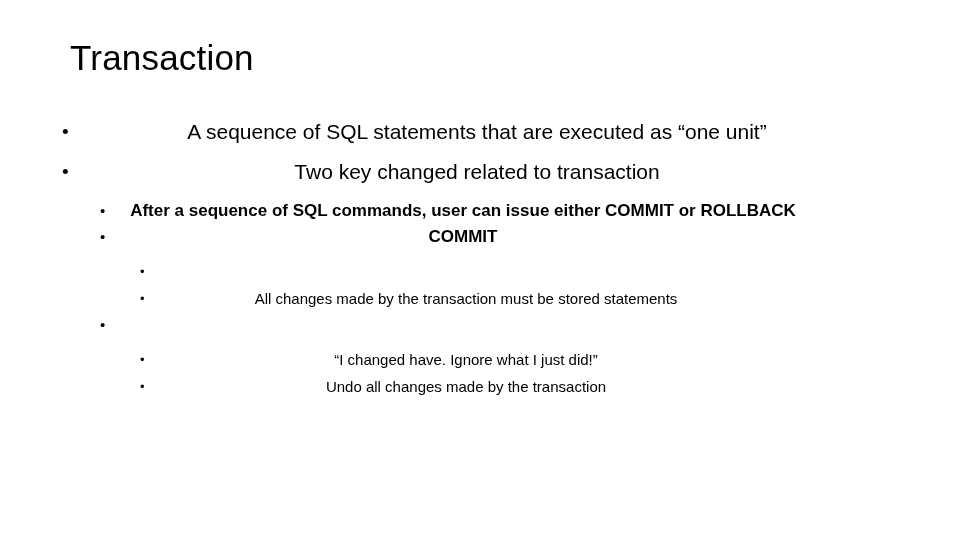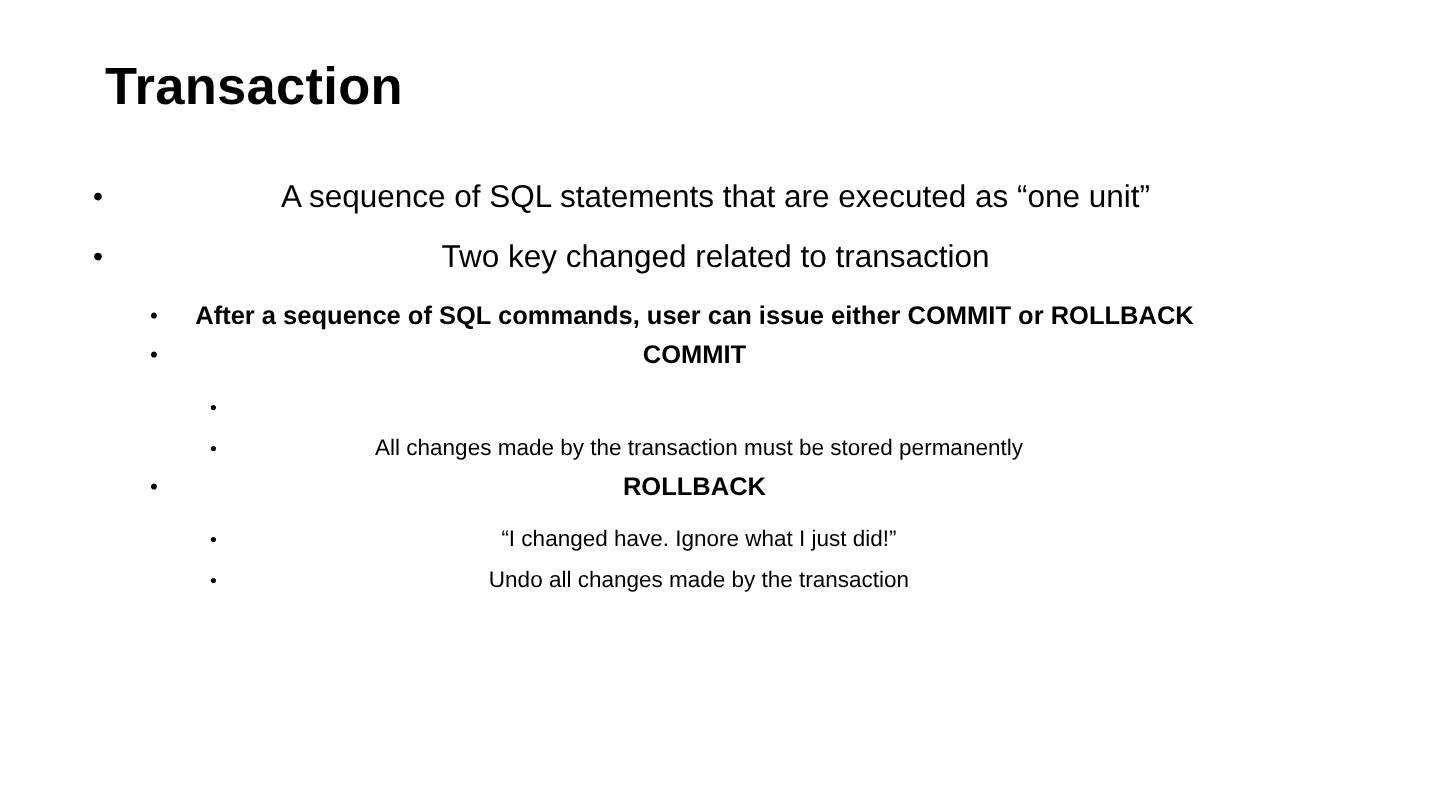--- a/index.html
+++ b/index.html
@@ -23,21 +23,21 @@
     background: #ffffff;
     box-sizing: border-box;
   }
 
   
   .slide-title {
     position: absolute;
     left: 70px;
     top: 36px;
     font-size: 35px;
-    font-weight: 700;
+    font-weight: 400;
     letter-spacing: 0.2px;
     line-height: 44px;
     color: #000000;
     white-space: nowrap;
   }
 
   
   .body-content {
     position: absolute;
     left: 62px;
@@ -149,26 +149,25 @@
     </div>
 
     <div class="group-gap"></div>
 
     <div class="bullet-row lvl3 group-start">
       <span class="bullet-mark">•</span>
     </div>
 
     <div class="bullet-row lvl3">
       <span class="bullet-mark">•</span>
-      <span class="bullet-text">All changes made by the transaction must be stored permanently</span>
+      <span class="bullet-text">All changes made by the transaction must be stored statements</span>
     </div>
 
     <div class="bullet-row lvl2">
       <span class="bullet-mark">•</span>
-      <span class="bullet-text bold">ROLLBACK</span>
     </div>
 
     <div class="group-gap"></div>
 
     <div class="bullet-row lvl3 group-start">
       <span class="bullet-mark">•</span>
       <span class="bullet-text">“I changed have. Ignore what I just did!”</span>
     </div>
 
     <div class="bullet-row lvl3">

